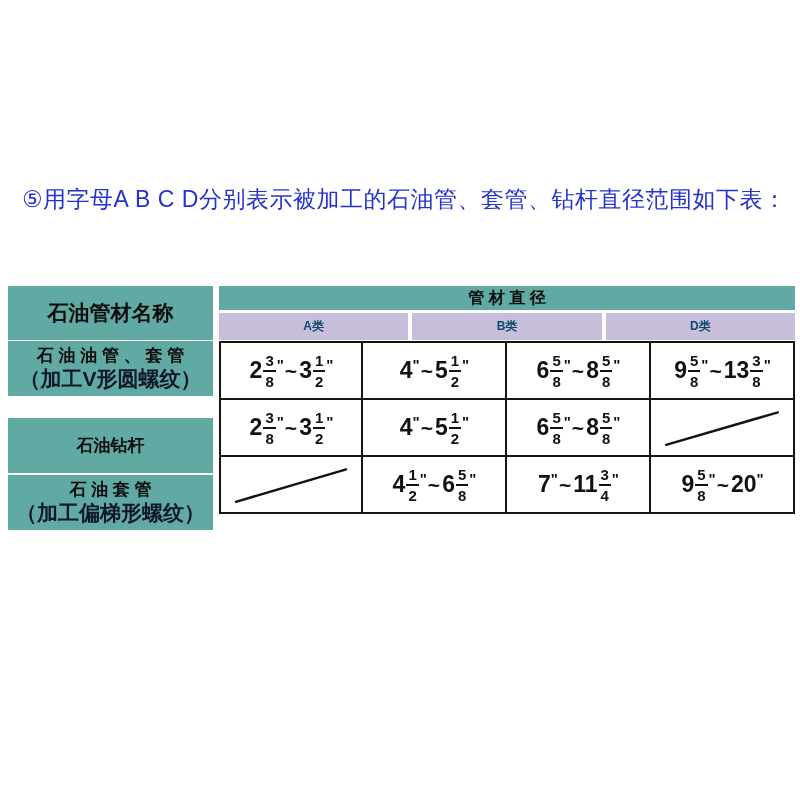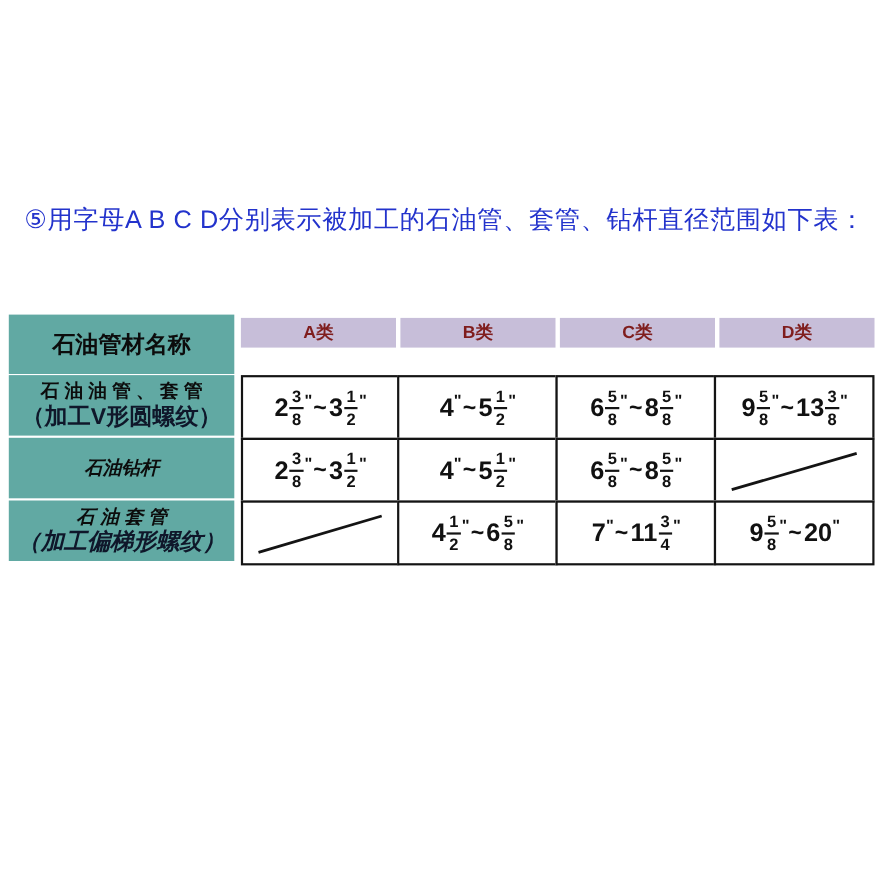--- a/index.html
+++ b/index.html
@@ -25,31 +25,31 @@
   .right-col{flex:1; margin-left:6px; display:flex; flex-direction:column;}
   .diam-header{
     height:24px; background:var(--teal);
     display:flex; align-items:center; justify-content:center;
     font-size:16px; font-weight:700; color:#0c0c0c;
   }
   .class-row{margin-top:3px; height:27px; display:flex; gap:4px;}
   .class-cell{
     flex:1; background:var(--lavender);
     display:flex; align-items:center; justify-content:center;
-    font-size:16px; font-weight:700; color:#7f1d1d;
+    font-size:12px; font-weight:700; color:#0c4a6e;
   }
   .tbody{margin-top:1px;}
   .trow{display:flex; height:59px;justify-content:center;}
   .trow + .trow{margin-top:-2px;}
   .name-cell{
     width:205px; flex:0 0 205px; height:55px; background:var(--teal);
     display:flex; flex-direction:column; align-items:center; justify-content:center;
     text-align:center;
   }
-  .trow + .trow .name-cell{margin-top:0;font-style:italic;}
+  .trow + .trow .name-cell{margin-top:20px;}
   .name-main{font-size:17px; font-weight:700; color:#0c0c0c; line-height:1.25;}
   .name-sub{font-size:21px; font-weight:700; color:#0f172a; line-height:1.25;}
   .dcell{
     flex:0 0 146px; height:59px; background:#fff;
     border:2px solid var(--border);
     display:flex; align-items:center; justify-content:center;
   }
   .dcell.col-a{flex:0 0 144px; margin-left:6px;}
   .dcell + .dcell{margin-left:-2px;}
   .int{font-size:23px; font-weight:700; line-height:1;}
@@ -68,24 +68,24 @@
 </style>
 </head>
 <body>
 
 <div class="title">⑤用字母A B C D分别表示被加工的石油管、套管、钻杆直径范围如下表：</div>
 
 <div class="table">
   <div class="header-row">
     <div class="name-header">石油管材名称</div>
     <div class="right-col">
+      <div class="diam-header">管 材 直 径</div>
       <div class="class-row">
         <div class="class-cell">A类</div>
         <div class="class-cell">B类</div>
-        <div class="class-cell">C类</div>
         <div class="class-cell">D类</div>
       </div>
     </div>
   </div>
   <div class="tbody">
       <div class="trow">
         <div class="name-cell">
           <div class="name-main">石 油 油 管 、 套 管</div>
           <div class="name-sub">（加工V形圆螺纹）</div>
         </div>

